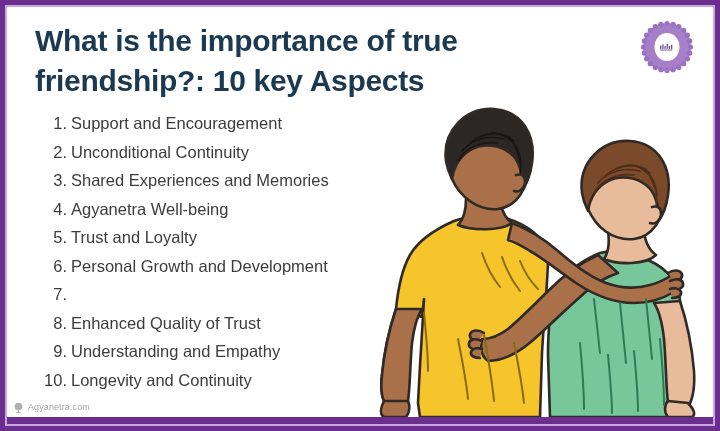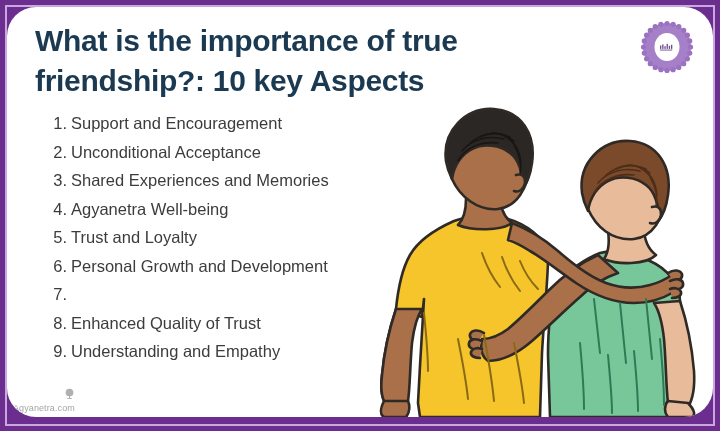--- a/index.html
+++ b/index.html
@@ -35,21 +35,20 @@
     pointer-events: none;
   }
   #card-canvas {
     position: absolute;
     left: 7px;
     top: 7px;
     width: 706px;
     height: 410px;
     background: #ffffff;
     overflow: hidden;
-    border-radius: 29px;
   }
 
   
   #page-title {
     position: absolute;
     left: 28px;
     top: 14px;
     width: 560px;
     margin: 0;
     color: #1b3a52;
@@ -101,24 +100,23 @@
     white-space: nowrap;
     text-align: center;
   }
 
   
   #watermark {
     position: absolute;
     left: 6px;
     bottom: 4px;
     display: flex;
-    align-items: flex-end;
+    align-items: flex-start;
     gap: 4px;
     opacity: 0.55;
-    flex-direction: column;
   }
   #watermark .wm-glyph { width: 11px; height: 11px; display: block; }
   #watermark .wm-text {
     font-size: 9px;
     color: #555555;
     letter-spacing: 0.1px;
   }
 
   
   #friends-illustration {
@@ -185,21 +183,21 @@
       </svg>
     </div>
 
     <ul id="aspect-list">
       <li>
         <span class="num">1.</span>
         <span class="txt">Support and Encouragement</span>
       </li>
       <li>
         <span class="num">2.</span>
-        <span class="txt">Unconditional Acceptance</span>
+        <span class="txt">Unconditional Continuity</span>
       </li>
       <li>
         <span class="num">3.</span>
         <span class="txt">Shared Experiences and Memories</span>
       </li>
       <li>
         <span class="num">4.</span>
         <span class="txt">Agyanetra Well-being</span>
       </li>
       <li>
@@ -213,20 +211,24 @@
       <li>
         <span class="num">7.</span>
       </li>
       <li>
         <span class="num">8.</span>
         <span class="txt">Enhanced Quality of Trust</span>
       </li>
       <li>
         <span class="num">9.</span>
         <span class="txt">Understanding and Empathy</span>
+      </li>
+      <li>
+        <span class="num">10.</span>
+        <span class="txt">Longevity and Continuity</span>
       </li>
     </ul>
 
     <div id="friends-illustration">
       <svg viewBox="0 0 350 314" xmlns="http://www.w3.org/2000/svg">
         <g stroke="#2f2a26" stroke-width="2.6" stroke-linecap="round" stroke-linejoin="round" fill="none">
 
           <path d="M92 118 C74 126 56 138 48 152 C40 166 36 186 34 206
                    L60 214 L62 196
                    C62 196 58 260 56 300 L58 314

